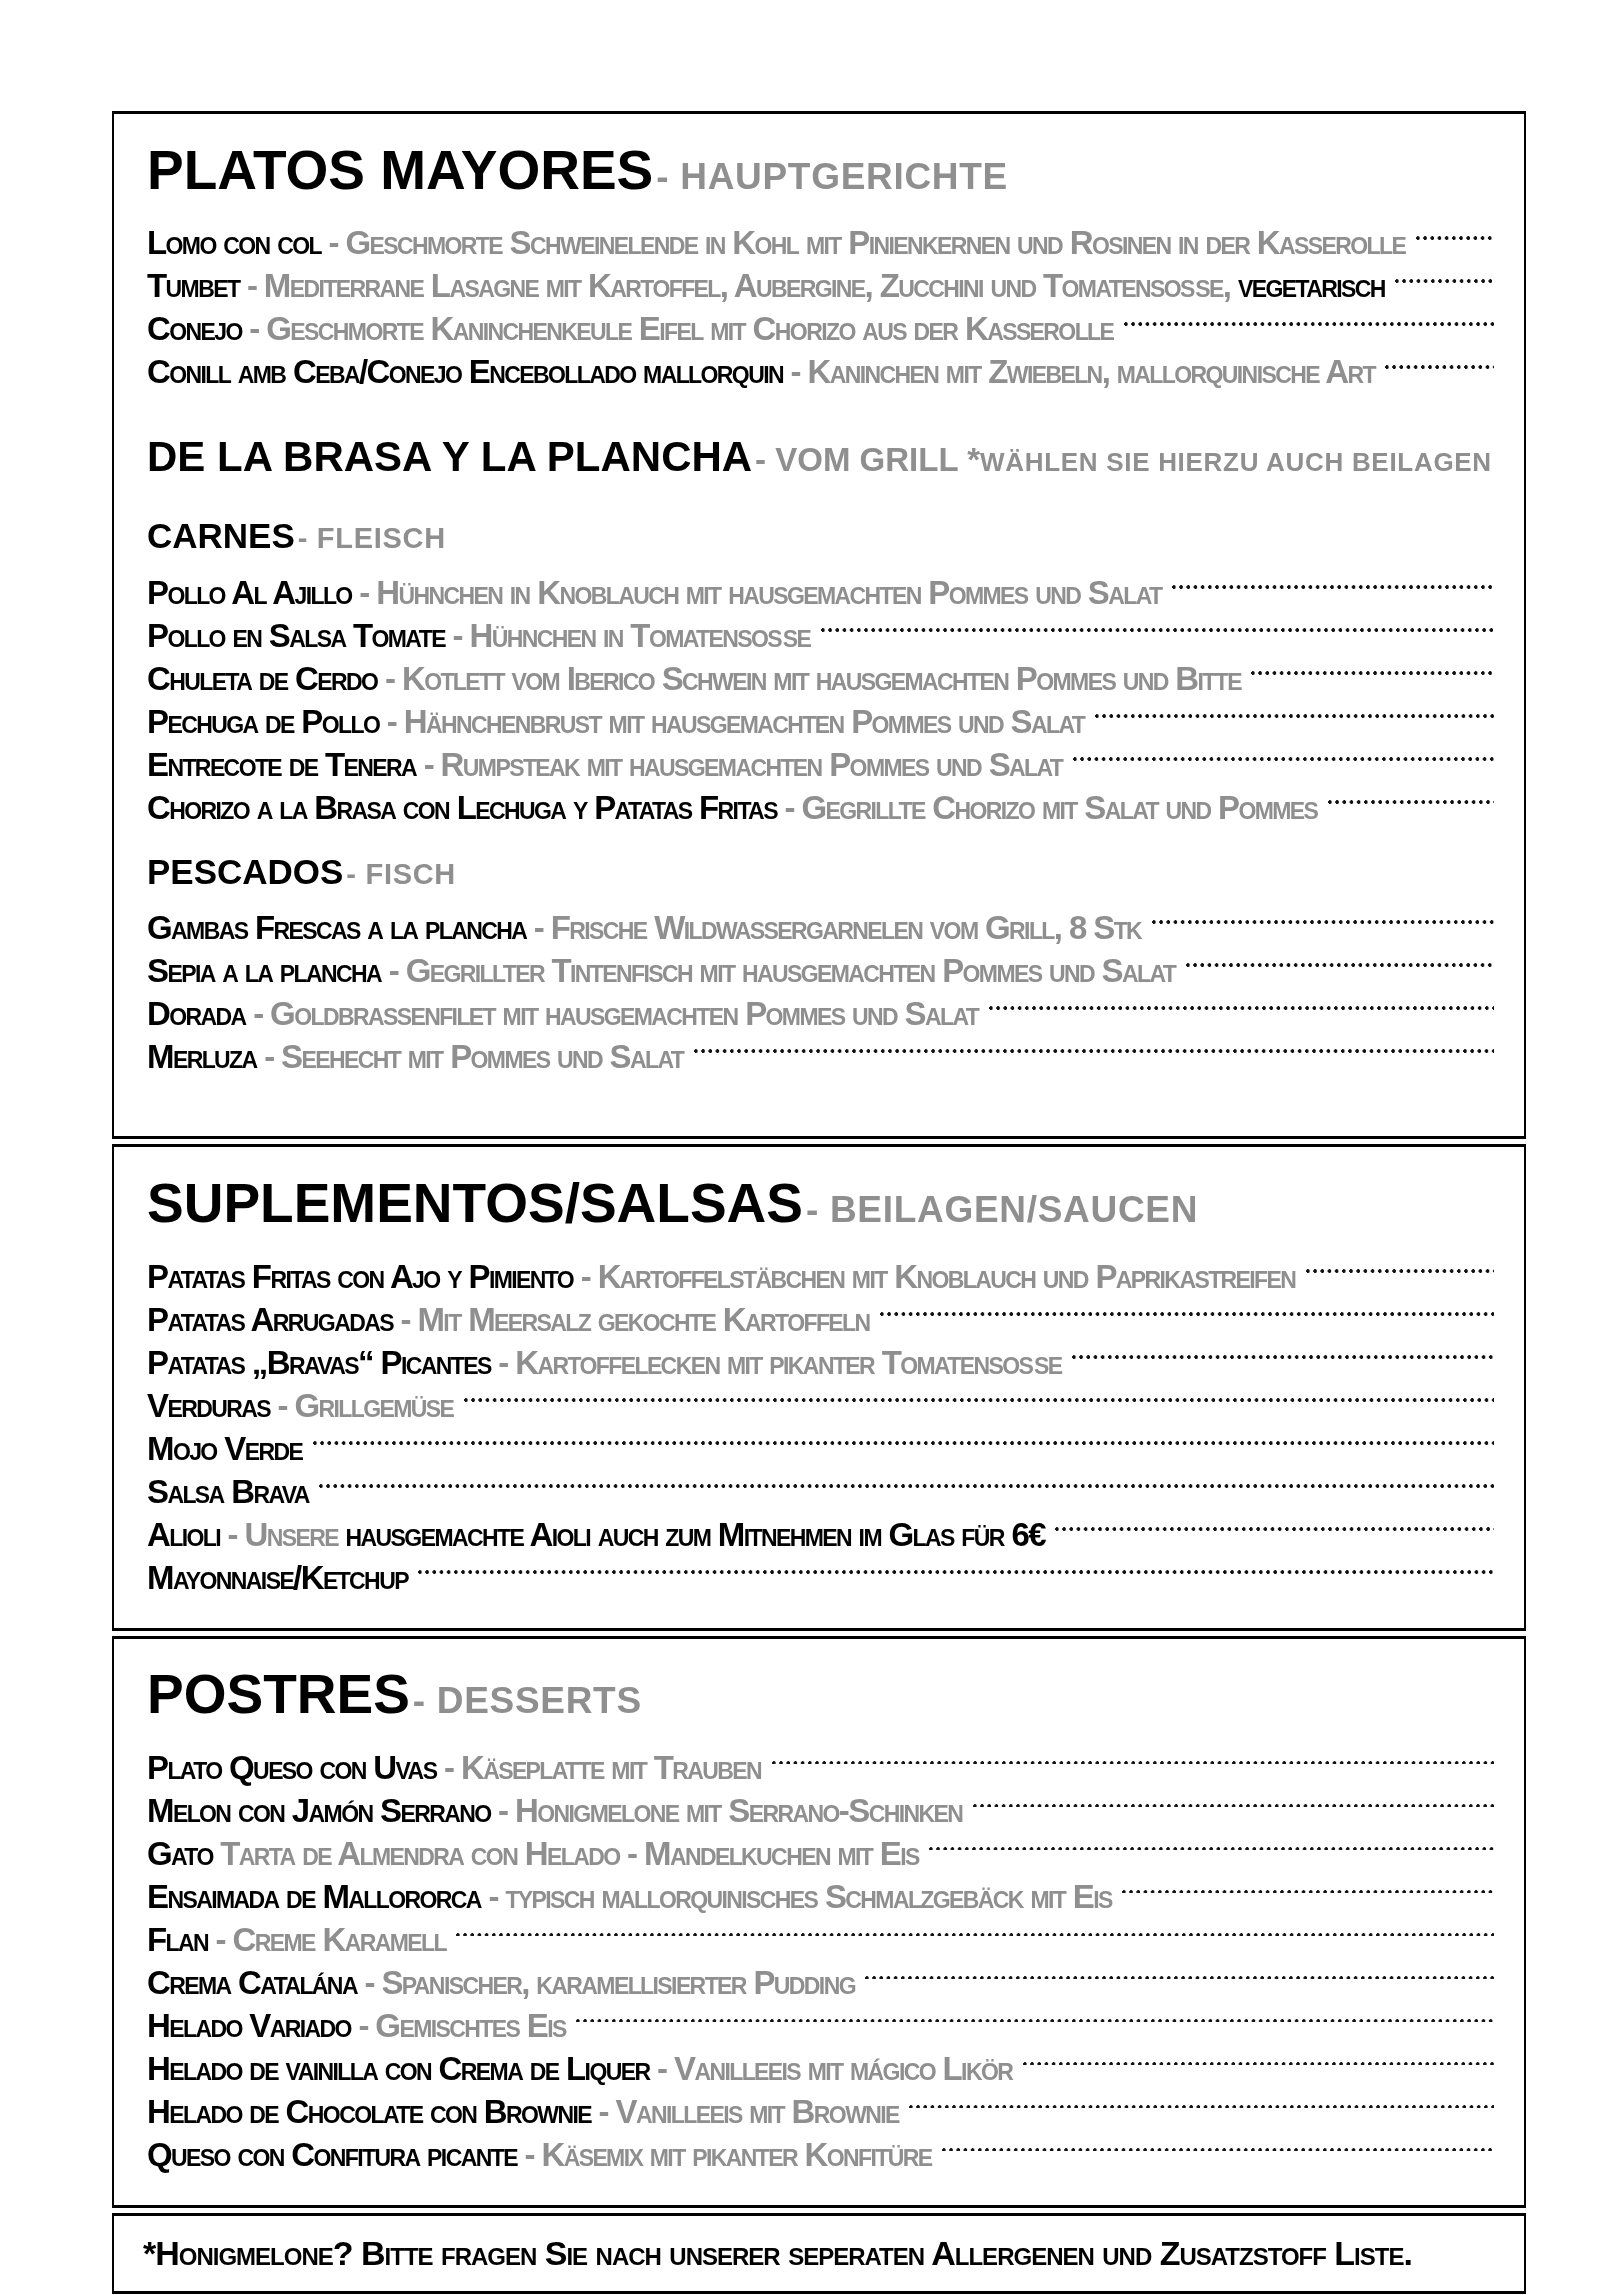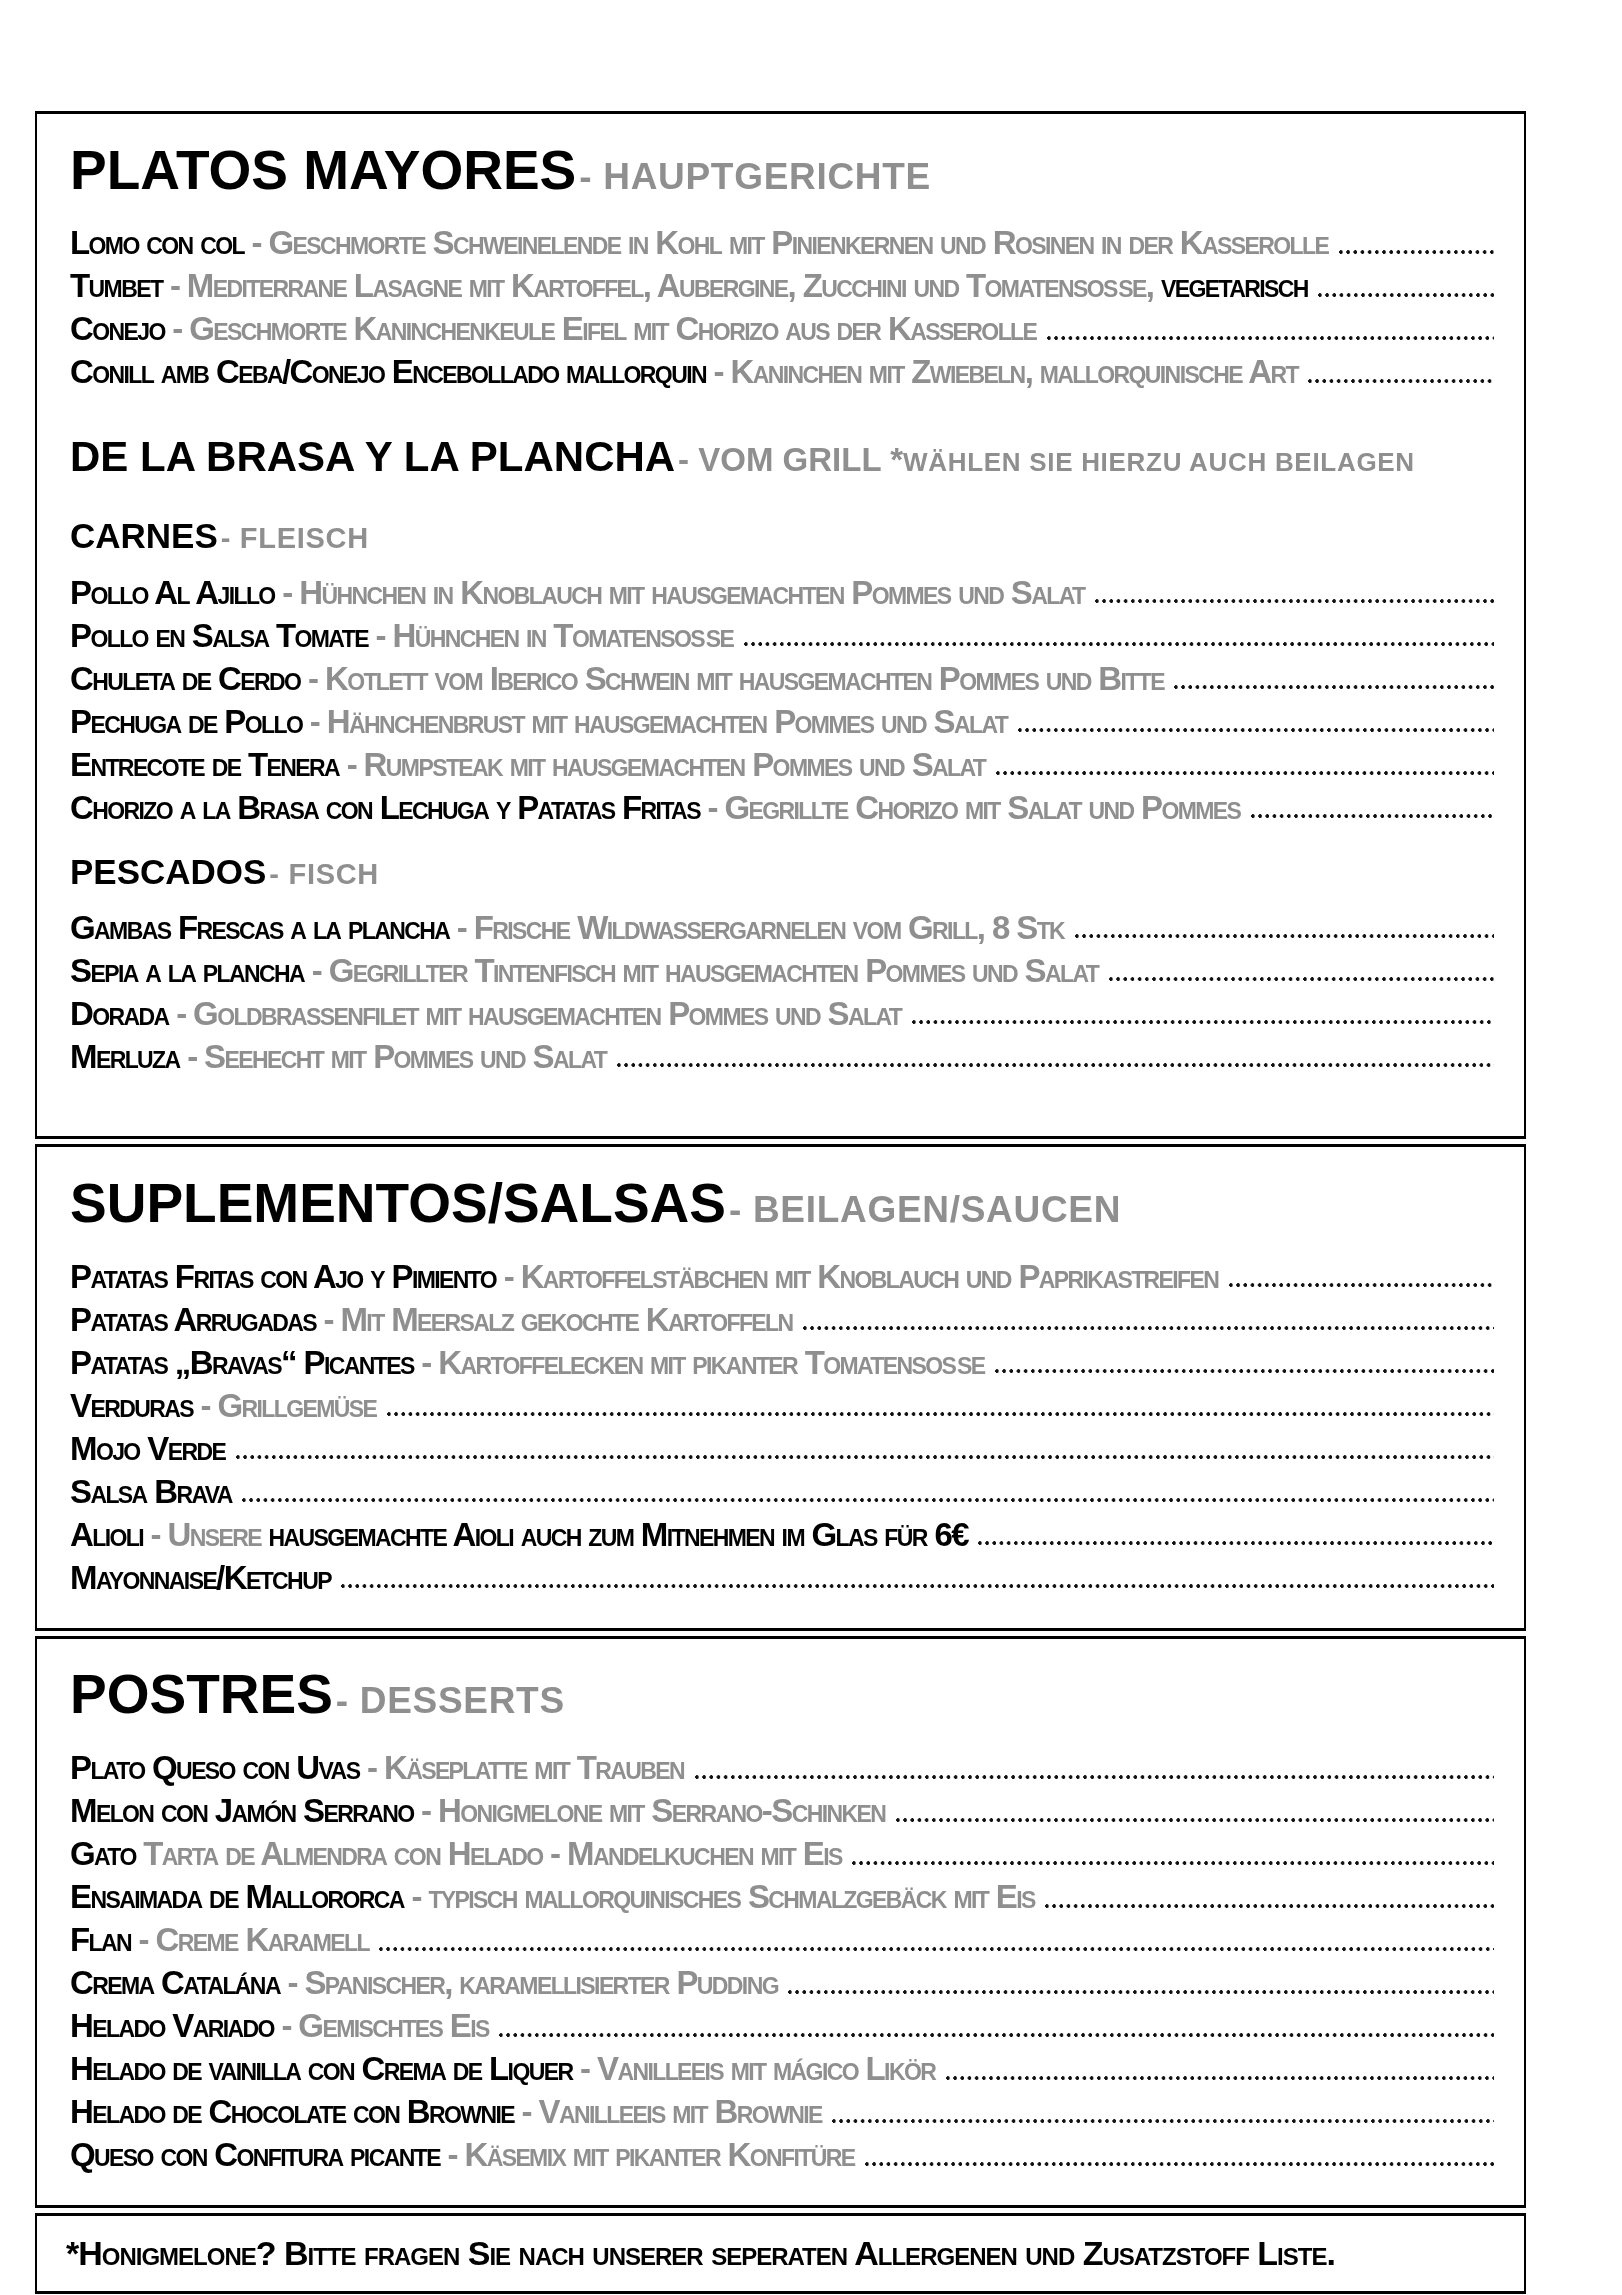--- a/index.html
+++ b/index.html
@@ -4,21 +4,21 @@
 <style>
   html,body{margin:0;padding:0;background:#ffffff;}
   .page{
     position:relative;
     width:1623px;height:2295px;
     background:var(--paper,#fff);
     font-family:"Liberation Sans",sans-serif;
     color:var(--ink,#000);
     overflow:hidden;
     box-sizing:border-box;
-    padding:111px 97px 0 35px;
+    padding:111px 97px 0 112px;
   }
   .box{
     border:solid var(--ink,#000);
     border-width:3.9px 2.6px;
     box-sizing:border-box;
     padding:23.6px 29px 29px 33px;
     background:#fff;
   }
   .box + .box{margin-top:5.2px;}
   .box.first{padding-bottom:58px;}
@@ -29,21 +29,21 @@
   .h1 .s{font-size:37px;font-weight:bold;color:var(--muted,#8f8f8f);letter-spacing:0.7px;}
   .h2{line-height:52px;margin:38px 0 6.5px;white-space:nowrap;}
   .h2 .t{font-size:42px;font-weight:bold;}
   .h2 .s{font-size:33px;font-weight:bold;color:var(--muted,#8f8f8f);}
   .h2 .n{font-size:26px;font-weight:bold;color:var(--muted,#8f8f8f);letter-spacing:0.7px;}
   .h3{line-height:42px;margin:22px 0 5.2px;white-space:nowrap;}
   .h3 .t{font-size:35px;font-weight:bold;margin-top:48px;}
   .h3 .s{font-size:29px;font-weight:bold;color:var(--muted,#8f8f8f);letter-spacing:0.7px;}
   
   .dish{
-    display:flex;align-items:flex-end;
+    display:flex;align-items:center;
     line-height:43px;height:43px;
   }
   .dish .text{
     white-space:nowrap;flex:0 0 auto;
     font-weight:bold;font-size:33px;
     font-variant:small-caps;
     letter-spacing:-1.6px;
   }
   .seg-name{color:var(--ink,#000);}
   .seg-desc{color:var(--muted,#8f8f8f);}

